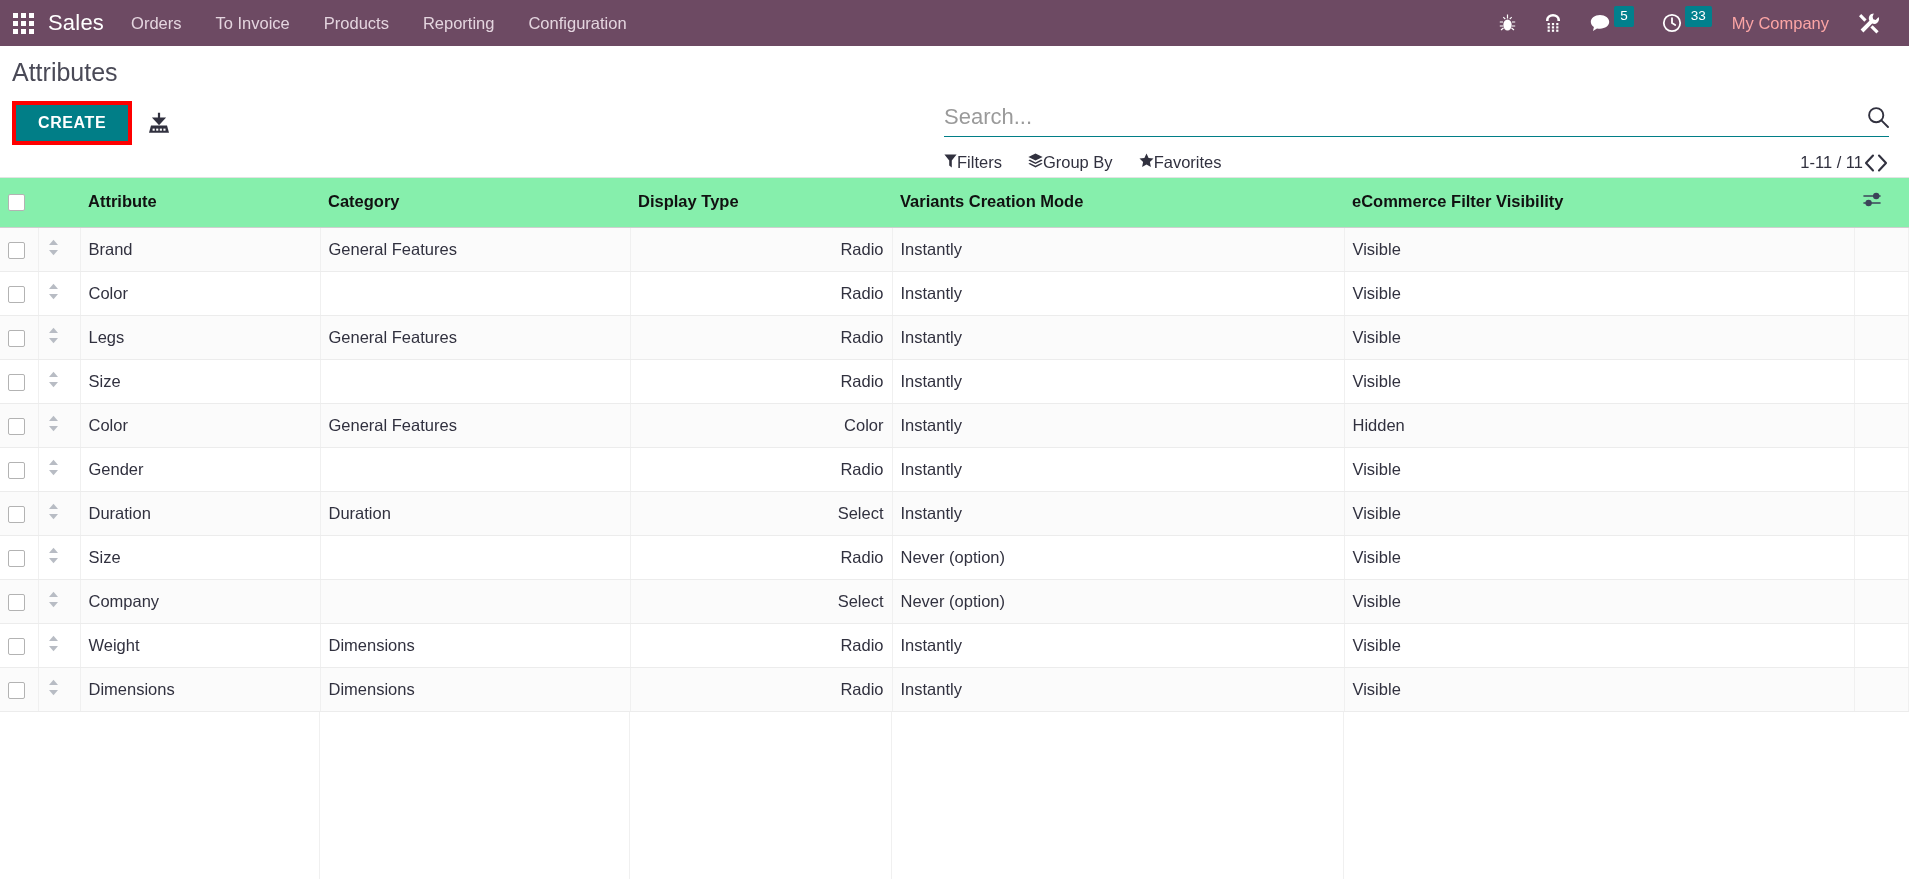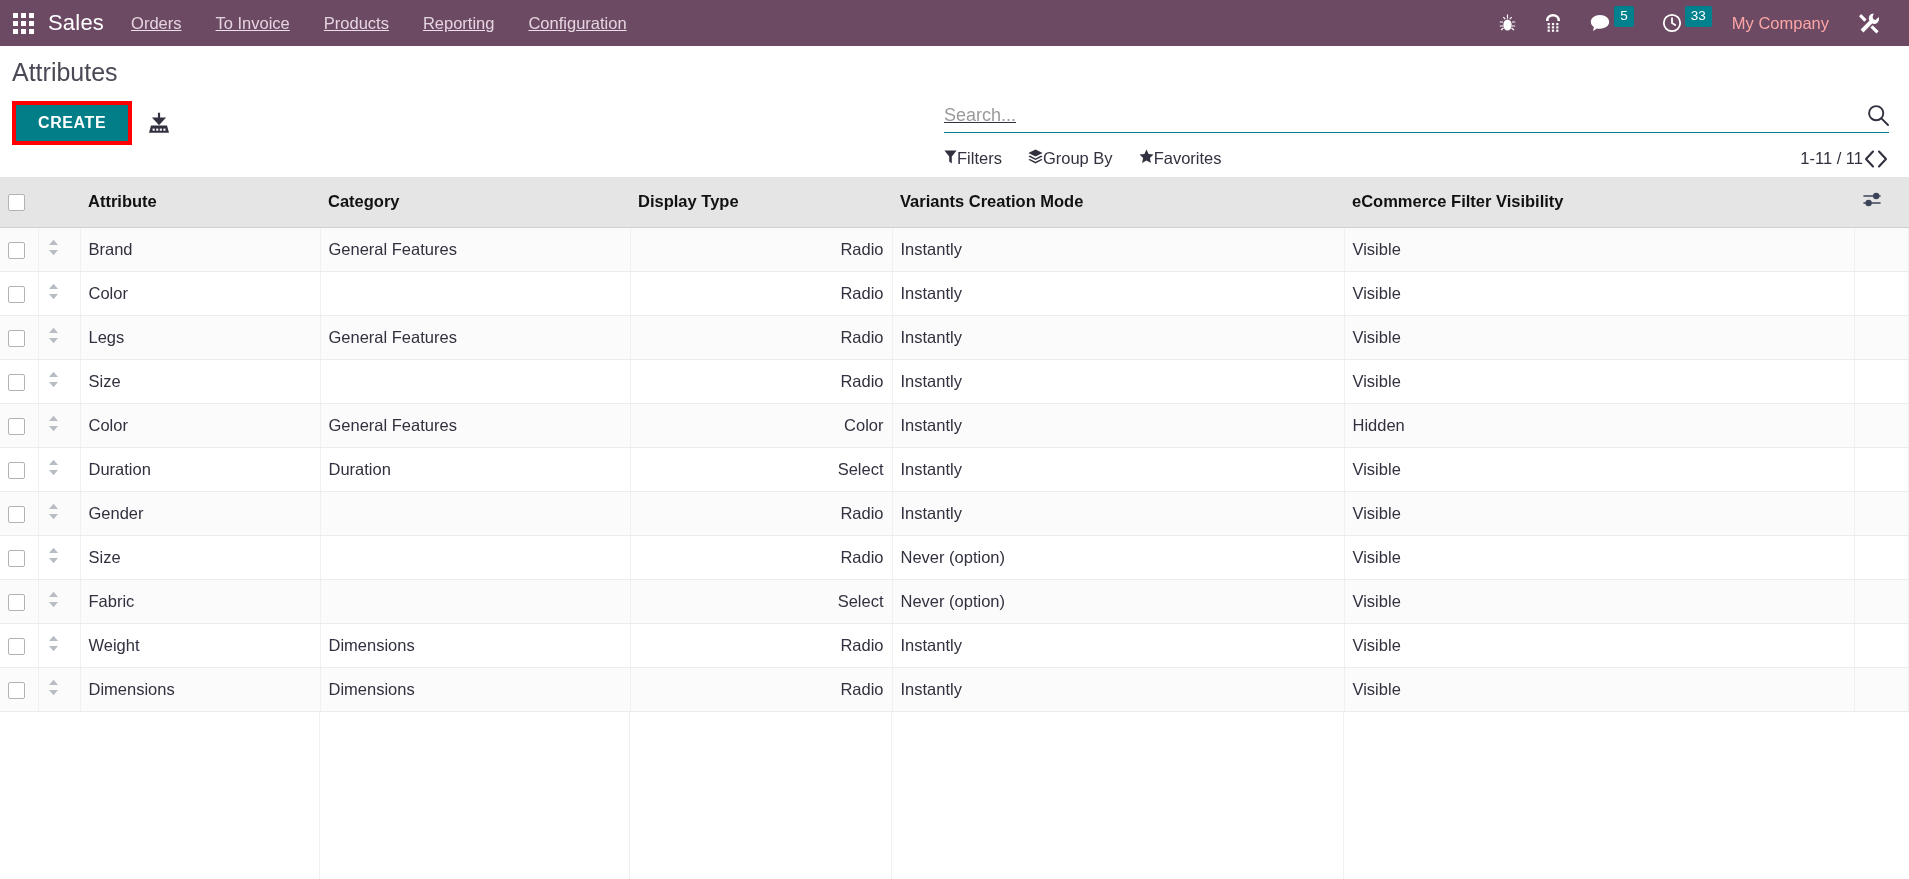--- a/index.html
+++ b/index.html
@@ -26,21 +26,21 @@
     cursor: pointer;
   }
   .apps-grid svg { display: block; }
   .brand {
     font-size: 22px;
     color: #ffffff;
     padding: 0 10px 0 2px;
     letter-spacing: .2px;
     cursor: pointer;
   }
-  .nav-items { display: flex; align-items: flex-start; text-decoration: underline; }
+  .nav-items { display: flex; align-items: flex-start; }
   .nav-item {
     padding: 0 17px;
     line-height: 46px;
     color: #e4d5df;
     cursor: pointer;
     white-space: nowrap;
   }
   .nav-right {
     margin-left: auto;
     display: flex;
@@ -144,25 +144,24 @@
   .searchbar {
     border-bottom: 1px solid #017e87;
     display: flex;
     align-items: center;
     padding-bottom: 6px;
   }
   .search-input {
     flex: 1;
     border: none;
     outline: none;
-    font-size: 18px;
+    font-size: 22px;
     color: #31313f;
     font-family: "Liberation Sans", sans-serif;
     background: transparent;
-    text-decoration: underline;
   }
   .search-input::placeholder { color: #9a9a9a; }
   .search-icon { cursor: pointer; display:flex; padding-left: 8px; }
 
   .filter-row {
     display: flex;
     align-items: center;
     margin-top: 16px;
     font-size: 16.5px;
     color: #31313f;
@@ -199,21 +198,21 @@
     font-size: 16.5px;
     color: #31313f;
   }
   table.o-list th {
     font-weight: 700;
     text-align: left;
     color: #111;
     padding: 12px 8px 14px;
     border-bottom: 1px solid #cfcfcf;
     font-size: 16.5px;
-    background: #e5e5e5;
+    background: #86efac;
     cursor: pointer;
     white-space: nowrap;
   }
   table.o-list td {
     padding: 11px 8px;
     border-bottom: 1px solid #ececec;
     border-right: 1px solid #f0f0f0;
     color: #31313f;
     white-space: nowrap;
     overflow: hidden;
@@ -511,66 +510,66 @@
           <td class="col-opt no-border"></td>
         </tr>
         <tr>
           <td class="col-check no-border"><span class="cbx"></span></td>
           <td class="col-handle no-border"><span class="handle">
               <svg width="13" height="17" viewBox="0 0 13 17" fill="#b8bcc4">
                 <path d="M6.5 0.8 L11 6 H2 Z"></path>
                 <path d="M6.5 16.2 L11 11 H2 Z"></path>
               </svg>
             </span></td>
+          <td class="col-attr">Gender</td>
+          <td class="col-cat"></td>
+          <td class="col-disp">Radio</td>
+          <td class="col-var">Instantly</td>
+          <td class="col-ecom no-border">Visible</td>
+          <td class="col-opt no-border"></td>
+        </tr>
+        <tr>
+          <td class="col-check no-border"><span class="cbx"></span></td>
+          <td class="col-handle no-border"><span class="handle">
+              <svg width="13" height="17" viewBox="0 0 13 17" fill="#b8bcc4">
+                <path d="M6.5 0.8 L11 6 H2 Z"></path>
+                <path d="M6.5 16.2 L11 11 H2 Z"></path>
+              </svg>
+            </span></td>
           <td class="col-attr">Duration</td>
           <td class="col-cat">Duration</td>
           <td class="col-disp">Select</td>
           <td class="col-var">Instantly</td>
           <td class="col-ecom no-border">Visible</td>
           <td class="col-opt no-border"></td>
         </tr>
         <tr>
           <td class="col-check no-border"><span class="cbx"></span></td>
           <td class="col-handle no-border"><span class="handle">
               <svg width="13" height="17" viewBox="0 0 13 17" fill="#b8bcc4">
                 <path d="M6.5 0.8 L11 6 H2 Z"></path>
                 <path d="M6.5 16.2 L11 11 H2 Z"></path>
               </svg>
             </span></td>
-          <td class="col-attr">Gender</td>
-          <td class="col-cat"></td>
-          <td class="col-disp">Radio</td>
-          <td class="col-var">Instantly</td>
-          <td class="col-ecom no-border">Visible</td>
-          <td class="col-opt no-border"></td>
-        </tr>
-        <tr>
-          <td class="col-check no-border"><span class="cbx"></span></td>
-          <td class="col-handle no-border"><span class="handle">
-              <svg width="13" height="17" viewBox="0 0 13 17" fill="#b8bcc4">
-                <path d="M6.5 0.8 L11 6 H2 Z"></path>
-                <path d="M6.5 16.2 L11 11 H2 Z"></path>
-              </svg>
-            </span></td>
           <td class="col-attr">Size</td>
           <td class="col-cat"></td>
           <td class="col-disp">Radio</td>
           <td class="col-var">Never (option)</td>
           <td class="col-ecom no-border">Visible</td>
           <td class="col-opt no-border"></td>
         </tr>
         <tr>
           <td class="col-check no-border"><span class="cbx"></span></td>
           <td class="col-handle no-border"><span class="handle">
               <svg width="13" height="17" viewBox="0 0 13 17" fill="#b8bcc4">
                 <path d="M6.5 0.8 L11 6 H2 Z"></path>
                 <path d="M6.5 16.2 L11 11 H2 Z"></path>
               </svg>
             </span></td>
-          <td class="col-attr">Fabric</td>
+          <td class="col-attr">Company</td>
           <td class="col-cat"></td>
           <td class="col-disp">Select</td>
           <td class="col-var">Never (option)</td>
           <td class="col-ecom no-border">Visible</td>
           <td class="col-opt no-border"></td>
         </tr>
         <tr>
           <td class="col-check no-border"><span class="cbx"></span></td>
           <td class="col-handle no-border"><span class="handle">
               <svg width="13" height="17" viewBox="0 0 13 17" fill="#b8bcc4">

